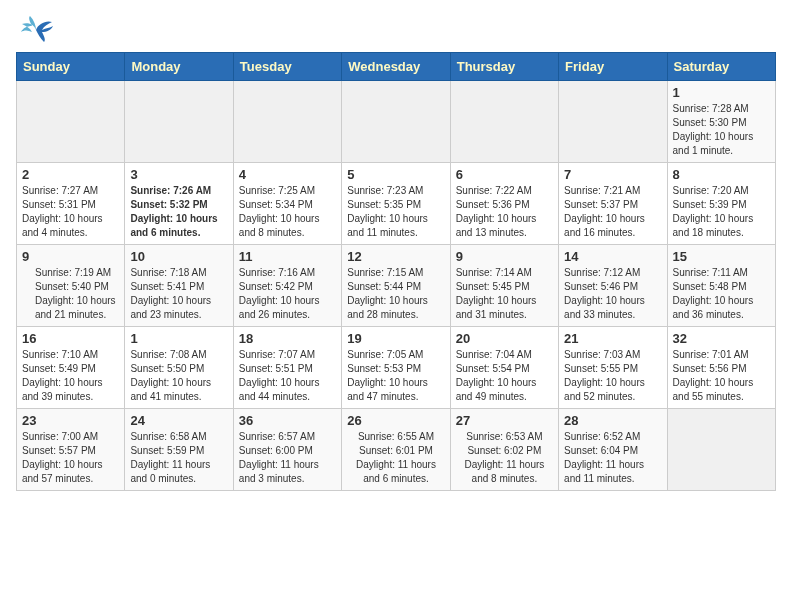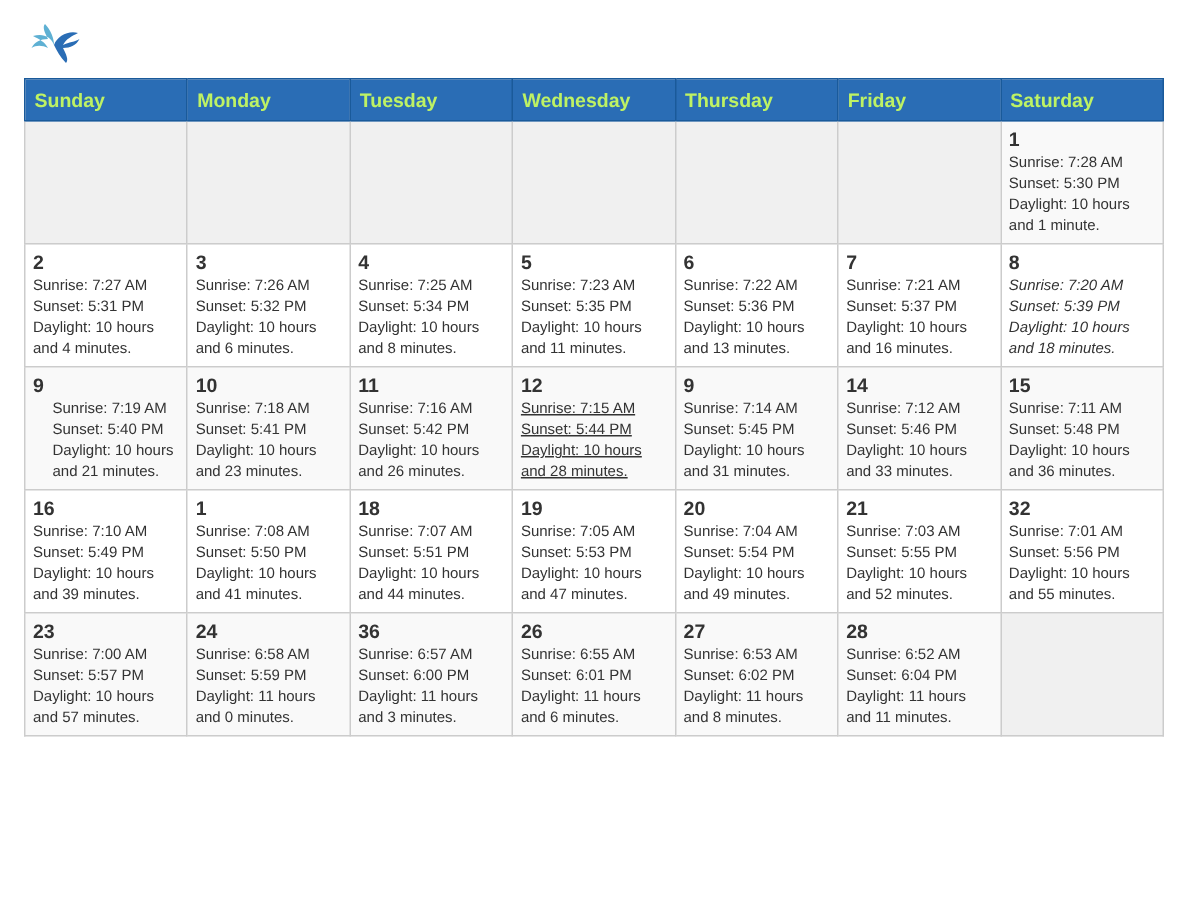--- a/index.html
+++ b/index.html
@@ -38,21 +38,21 @@
       font-size: 16px;
       color: #555;
     }
     .calendar {
       width: 100%;
       border-collapse: collapse;
       border: 1px solid #ccc;
     }
     .calendar th {
       background: #2a6db5;
-      color: #bef264;
+      color: #fef9c3;
       font-size: 13px;
       font-weight: bold;
       padding: 6px 6px;
       text-align: left;
       border: 1px solid #1a5a9a;
     }
     .calendar td {
       vertical-align: top;
       border: 1px solid #ccc;
       padding: 4px 5px;
@@ -135,21 +135,21 @@
       <tr>
         <td>
           <span class="day-number">2</span>
           <div class="day-info" style="white-space: pre-line;">Sunrise: 7:27 AM
 Sunset: 5:31 PM
 Daylight: 10 hours
 and 4 minutes.</div>
         </td>
         <td>
           <span class="day-number">3</span>
-          <div class="day-info" style="white-space: pre-line;">Sunrise: 7:26 AM
+          <div class="day-info" style="white-space: pre-line; font-weight: bold;">Sunrise: 7:26 AM
 Sunset: 5:32 PM
 Daylight: 10 hours
 and 6 minutes.</div>
         </td>
         <td>
           <span class="day-number">4</span>
           <div class="day-info" style="white-space: pre-line;">Sunrise: 7:25 AM
 Sunset: 5:34 PM
 Daylight: 10 hours
 and 8 minutes.</div>
@@ -170,21 +170,21 @@
         </td>
         <td>
           <span class="day-number">7</span>
           <div class="day-info" style="white-space: pre-line;">Sunrise: 7:21 AM
 Sunset: 5:37 PM
 Daylight: 10 hours
 and 16 minutes.</div>
         </td>
         <td>
           <span class="day-number">8</span>
-          <div class="day-info" style="white-space: pre-line; font-style: italic;">Sunrise: 7:20 AM
+          <div class="day-info" style="white-space: pre-line;">Sunrise: 7:20 AM
 Sunset: 5:39 PM
 Daylight: 10 hours
 and 18 minutes.</div>
         </td>
       </tr>
       <tr>
         <td>
           <span class="day-number">9</span>
           <div class="day-info" style="white-space: pre-line; margin-left: 13px;">Sunrise: 7:19 AM
 Sunset: 5:40 PM
@@ -200,21 +200,21 @@
         </td>
         <td>
           <span class="day-number">11</span>
           <div class="day-info" style="white-space: pre-line;">Sunrise: 7:16 AM
 Sunset: 5:42 PM
 Daylight: 10 hours
 and 26 minutes.</div>
         </td>
         <td>
           <span class="day-number">12</span>
-          <div class="day-info" style="white-space: pre-line; text-decoration: underline;">Sunrise: 7:15 AM
+          <div class="day-info" style="white-space: pre-line;">Sunrise: 7:15 AM
 Sunset: 5:44 PM
 Daylight: 10 hours
 and 28 minutes.</div>
         </td>
         <td>
           <span class="day-number">9</span>
           <div class="day-info" style="white-space: pre-line;">Sunrise: 7:14 AM
 Sunset: 5:45 PM
 Daylight: 10 hours
 and 31 minutes.</div>
@@ -302,28 +302,28 @@
         </td>
         <td>
           <span class="day-number">36</span>
           <div class="day-info" style="white-space: pre-line;">Sunrise: 6:57 AM
 Sunset: 6:00 PM
 Daylight: 11 hours
 and 3 minutes.</div>
         </td>
         <td>
           <span class="day-number">26</span>
-          <div class="day-info" style="white-space: pre-line;">Sunrise: 6:55 AM
+          <div class="day-info" style="white-space: pre-line; text-align: center;">Sunrise: 6:55 AM
 Sunset: 6:01 PM
 Daylight: 11 hours
 and 6 minutes.</div>
         </td>
         <td>
           <span class="day-number">27</span>
-          <div class="day-info" style="white-space: pre-line;">Sunrise: 6:53 AM
+          <div class="day-info" style="white-space: pre-line; text-align: center;">Sunrise: 6:53 AM
 Sunset: 6:02 PM
 Daylight: 11 hours
 and 8 minutes.</div>
         </td>
         <td>
           <span class="day-number">28</span>
           <div class="day-info" style="white-space: pre-line;">Sunrise: 6:52 AM
 Sunset: 6:04 PM
 Daylight: 11 hours
 and 11 minutes.</div>

